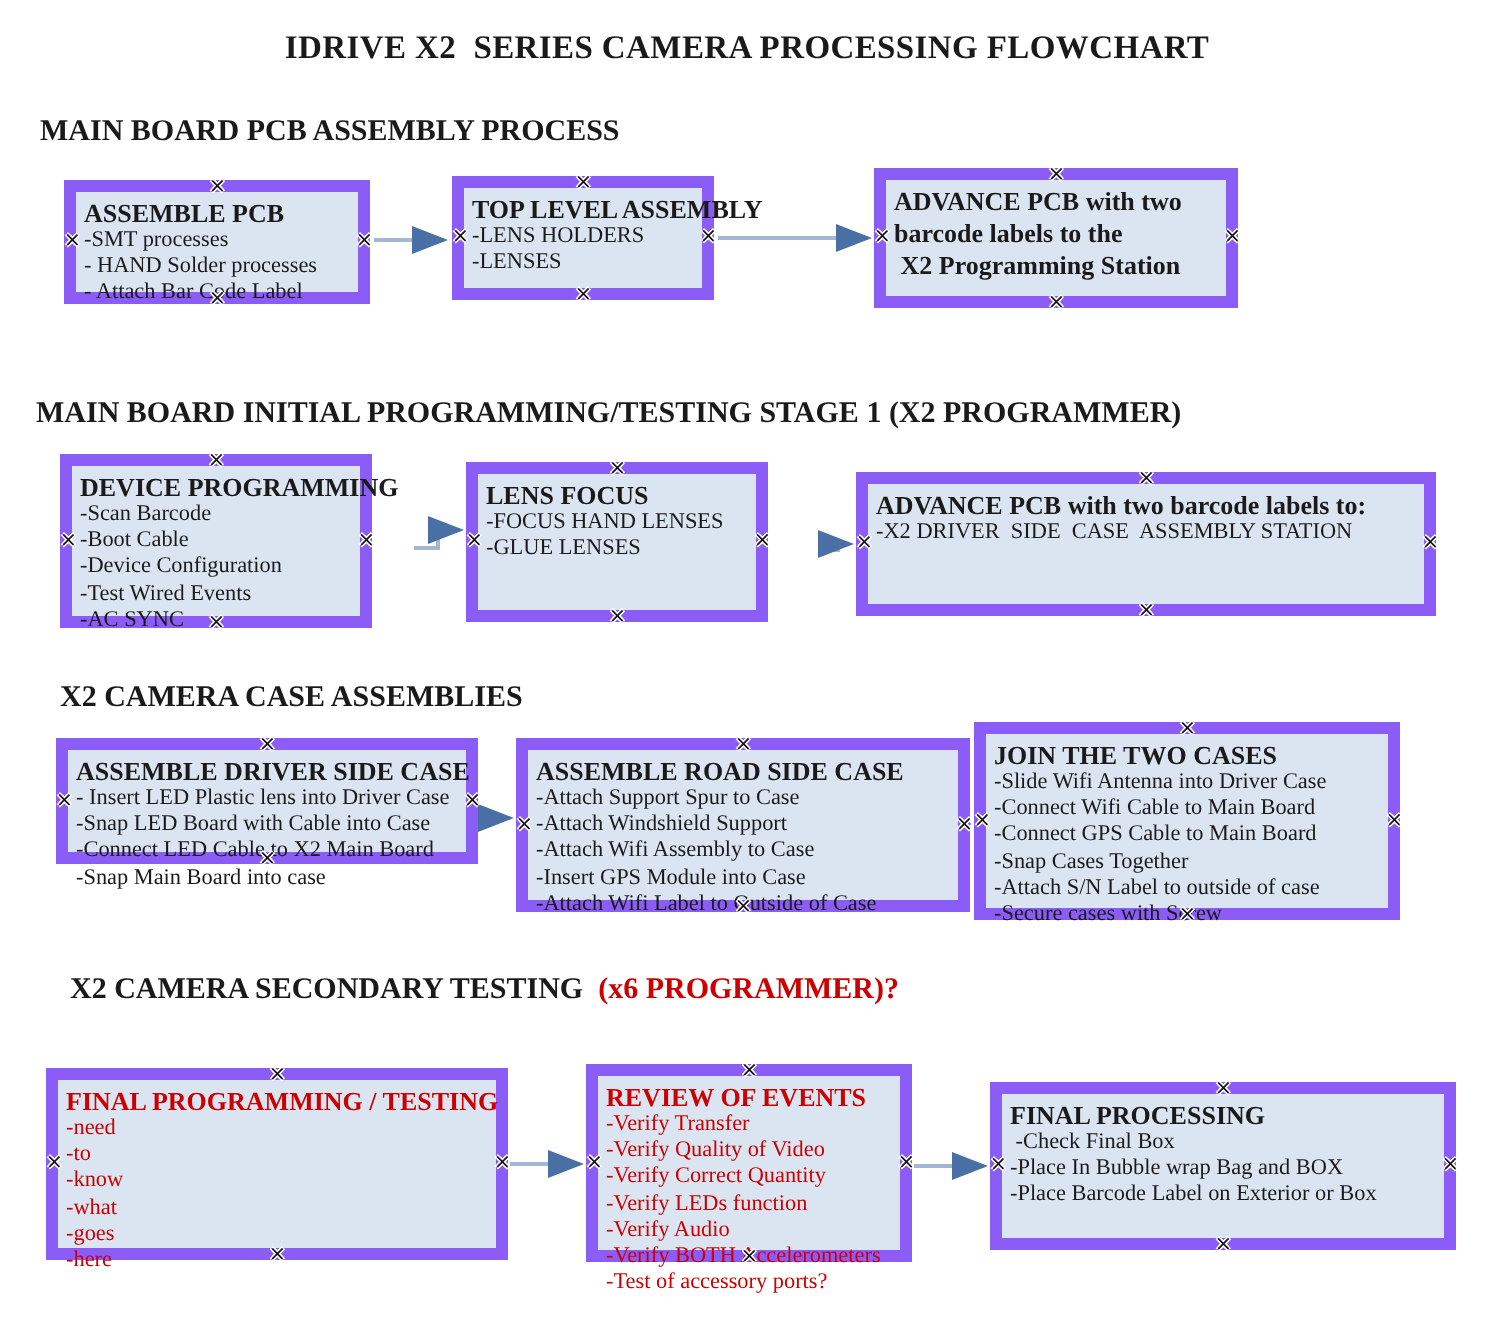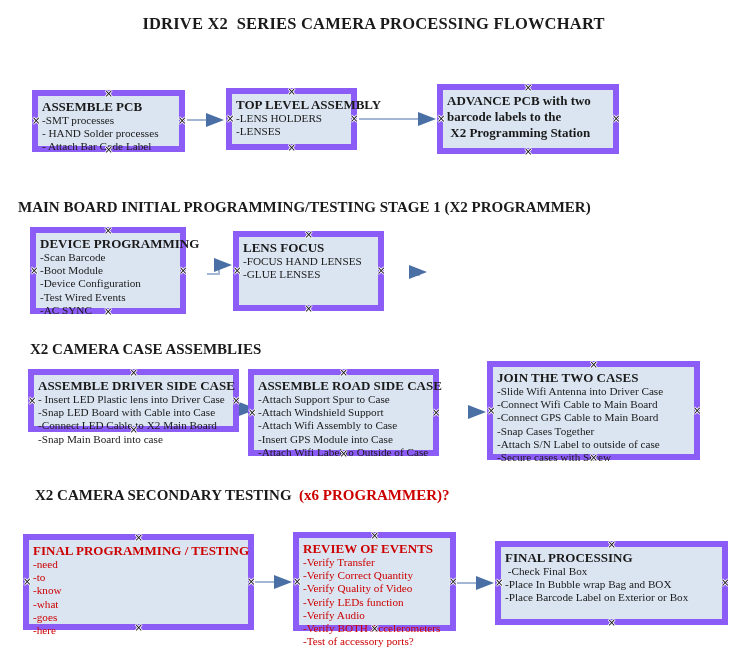--- a/index.html
+++ b/index.html
@@ -53,20 +53,21 @@
     <polyline class="conn" points="187,120 222,120" marker-end="url(#ah)"></polyline>
     <polyline class="conn" points="359,119 434,119" marker-end="url(#ah)"></polyline>
     <polyline class="conn" points="207,274 219,274 219,265 230,265" marker-end="url(#ah)"></polyline>
     <polyline class="conn" points="411,275 419,275 419,272 425,272" marker-end="url(#ah)"></polyline>
     <polyline class="conn" points="240,409 255,409" marker-end="url(#ah)"></polyline>
     <polyline class="conn" points="470,412 484,412" marker-end="url(#ah)"></polyline>
     <polyline class="conn" points="255,582 290,582" marker-end="url(#ah)"></polyline>
     <polyline class="conn" points="457,583 492,583" marker-end="url(#ah)"></polyline>
   </svg>
 
+  <div class="sec" style="left:20px;top:58px">MAIN BOARD PCB ASSEMBLY PROCESS</div>
 
   <div class="box" style="left:32px;top:90px;width:153px;height:62px">
     <i class="cp t"></i>
       <i class="cp b"></i>
       <i class="cp l"></i>
       <i class="cp r"></i>
     <div class="bt">ASSEMBLE PCB</div>
     <div class="bl">-SMT processes</div>
     <div class="bl">- HAND Solder processes</div>
     <div class="bl">- Attach Bar Code Label</div>
@@ -94,52 +95,60 @@
 
   <div class="sec" style="left:18px;top:199px">MAIN BOARD INITIAL PROGRAMMING/TESTING STAGE 1 (X2 PROGRAMMER)</div>
 
   <div class="box" style="left:30px;top:227px;width:156px;height:87px">
     <i class="cp t"></i>
       <i class="cp b"></i>
       <i class="cp l"></i>
       <i class="cp r"></i>
     <div class="bt">DEVICE PROGRAMMING</div>
     <div class="bl">-Scan Barcode</div>
-    <div class="bl">-Boot Module</div>
+    <div class="bl">-Boot Cable</div>
     <div class="bl">-Device Configuration</div>
     <div class="bl">-Test Wired Events</div>
     <div class="bl">-AC SYNC</div>
   </div>
 
   <div class="box" style="left:233px;top:231px;width:151px;height:80px">
     <i class="cp t"></i>
       <i class="cp b"></i>
       <i class="cp l"></i>
       <i class="cp r"></i>
     <div class="bt">LENS FOCUS</div>
     <div class="bl">-FOCUS HAND LENSES</div>
     <div class="bl">-GLUE LENSES</div>
   </div>
 
+  <div class="box" style="left:428px;top:236px;width:290px;height:72px">
+    <i class="cp t"></i>
+      <i class="cp b"></i>
+      <i class="cp l"></i>
+      <i class="cp r"></i>
+    <div class="bt">ADVANCE PCB with two barcode labels to:</div>
+    <div class="bl">-X2 DRIVER  SIDE  CASE  ASSEMBLY STATION</div>
+  </div>
 
   <div class="sec" style="left:30px;top:341px">X2 CAMERA CASE ASSEMBLIES</div>
 
   <div class="box" style="left:28px;top:369px;width:211px;height:63px">
     <i class="cp t"></i>
       <i class="cp b"></i>
       <i class="cp l"></i>
       <i class="cp r"></i>
     <div class="bt">ASSEMBLE DRIVER SIDE CASE</div>
     <div class="bl">- Insert LED Plastic lens into Driver Case</div>
     <div class="bl">-Snap LED Board with Cable into Case</div>
     <div class="bl">-Connect LED Cable to X2 Main Board</div>
     <div class="bl">-Snap Main Board into case</div>
   </div>
 
-  <div class="box" style="left:248px;top:369px;width:191px;height:87px">
+  <div class="box" style="left:258px;top:369px;width:227px;height:87px">
     <i class="cp t"></i>
       <i class="cp b"></i>
       <i class="cp l"></i>
       <i class="cp r"></i>
     <div class="bt">ASSEMBLE ROAD SIDE CASE</div>
     <div class="bl">-Attach Support Spur to Case</div>
     <div class="bl">-Attach Windshield Support</div>
     <div class="bl">-Attach Wifi Assembly to Case</div>
     <div class="bl">-Insert GPS Module into Case</div>
     <div class="bl">-Attach Wifi Label to Outside of Case</div>
@@ -175,22 +184,22 @@
     <div class="bl">-here</div>
   </div>
 
   <div class="box red" style="left:293px;top:532px;width:163px;height:99px">
     <i class="cp t"></i>
       <i class="cp b"></i>
       <i class="cp l"></i>
       <i class="cp r"></i>
     <div class="bt">REVIEW OF EVENTS</div>
     <div class="bl">-Verify Transfer</div>
+    <div class="bl">-Verify Quality of Video</div>
     <div class="bl">-Verify Correct Quantity</div>
-    <div class="bl">-Verify Quality of Video</div>
     <div class="bl">-Verify LEDs function</div>
     <div class="bl">-Verify Audio</div>
     <div class="bl">-Verify BOTH Accelerometers</div>
     <div class="bl">-Test of accessory ports?</div>
   </div>
 
   <div class="box" style="left:495px;top:541px;width:233px;height:84px">
     <i class="cp t"></i>
       <i class="cp b"></i>
       <i class="cp l"></i>

